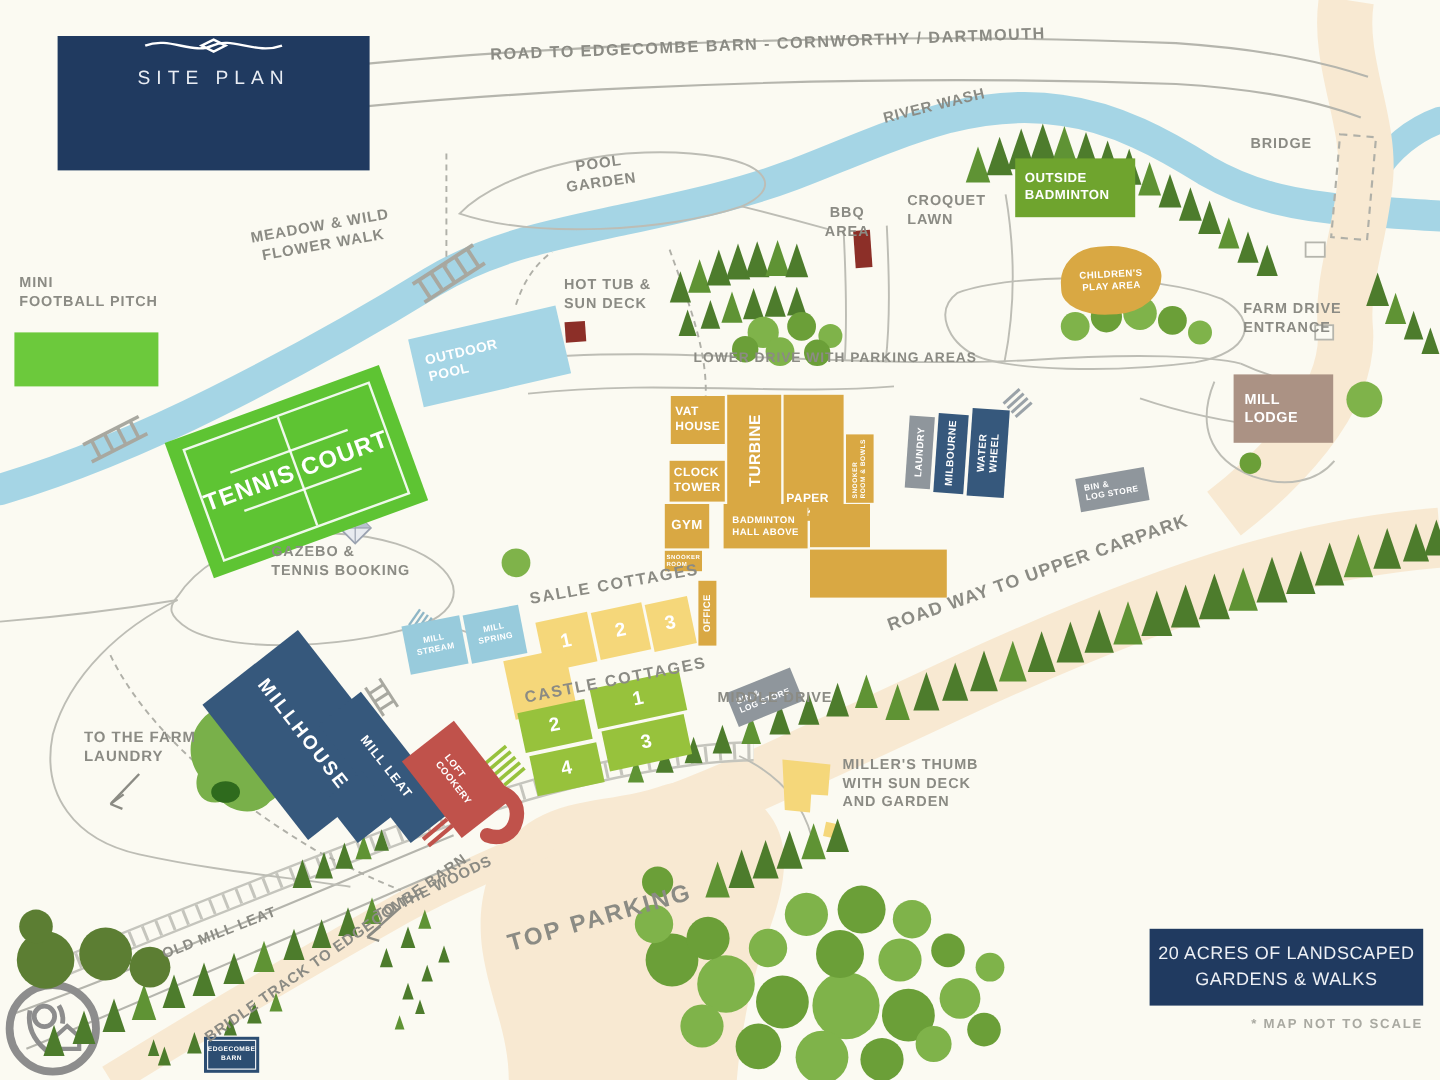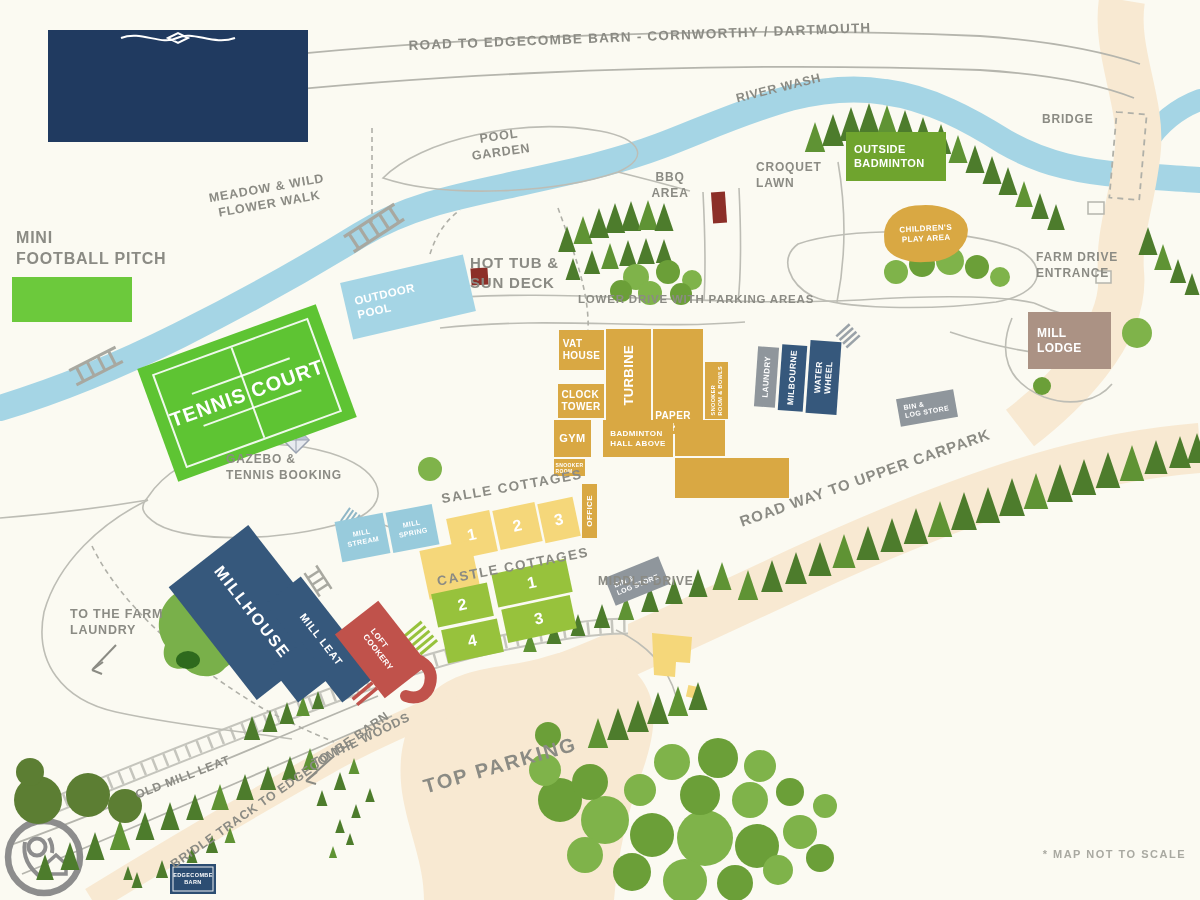--- a/index.html
+++ b/index.html
@@ -327,39 +327,42 @@
       </g>
   </svg>
 
   <div class="lbl ctr" style="left:180px;top:28px;width:920px;font-size:13.5px;letter-spacing:1.2px;transform:rotate(-2.2deg);">ROAD TO EDGECOMBE BARN - CORNWORTHY / DARTMOUTH</div>
   <div class="lbl" style="left:735px;top:80px;font-size:12.5px;transform:rotate(-14deg);">RIVER WASH</div>
   <div class="lbl" style="left:1042px;top:112px;">BRIDGE</div>
   <div class="lbl ctr" style="left:455px;top:128px;width:90px;font-size:12.5px;transform:rotate(-8deg);">POOL
 GARDEN</div>
   <div class="lbl ctr" style="left:200px;top:180px;width:136px;font-size:12.5px;transform:rotate(-10deg);">MEADOW &amp; WILD
 FLOWER WALK</div>
-  <div class="lbl" style="left:16px;top:228px;font-size:16px;">MINI
+  <div class="lbl" style="left:16px;top:228px;font-size:12px;">MINI
 FOOTBALL PITCH</div>
-  <div class="lbl" style="left:470px;top:230px;font-size:15px;margin-top:23px;">HOT TUB &amp;
+  <div class="lbl" style="left:470px;top:230px;font-size:12px;">HOT TUB &amp;
 SUN DECK</div>
-  <div class="lbl ctr" style="left:640px;top:170px;width:60px;">BBQ
+  <div class="lbl ctr" style="left:676px;top:170px;width:60px;">BBQ
 AREA</div>
   <div class="lbl" style="left:756px;top:160px;">CROQUET
 LAWN</div>
   <div class="lbl" style="left:1036px;top:250px;">FARM DRIVE
 ENTRANCE</div>
   <div class="lbl" style="left:578px;top:292px;font-size:11.5px;">LOWER DRIVE WITH PARKING AREAS</div>
   <div class="lbl ctr" style="left:720px;top:468px;width:290px;font-size:15px;letter-spacing:1px;transform:rotate(-19.5deg);">ROAD WAY TO UPPER CARPARK</div>
   <div class="lbl" style="left:226px;top:452px;">GAZEBO &amp;
 TENNIS BOOKING</div>
   <div class="lbl" style="left:70px;top:606px;font-size:12.5px;">TO THE FARM
 LAUNDRY</div>
   <div class="lbl" style="left:598px;top:574px;">MIDDLE DRIVE</div>
   <div class="lbl ctr" style="left:432px;top:478px;width:160px;font-size:13.5px;letter-spacing:1.5px;transform:rotate(-10deg);">SALLE COTTAGES</div>
   <div class="lbl ctr" style="left:428px;top:558px;width:170px;font-size:13.5px;letter-spacing:1.5px;transform:rotate(-11deg);">CASTLE COTTAGES</div>
+  <div class="lbl" style="left:702px;top:630px;">MILLER'S THUMB
+WITH SUN DECK
+AND GARDEN</div>
   <div class="lbl ctr" style="left:296px;top:732px;width:130px;font-size:12.5px;transform:rotate(-26deg);">TO THE WOODS</div>
   <div class="lbl ctr" style="left:118px;top:770px;width:130px;transform:rotate(-21deg);">OLD MILL LEAT</div>
   <div class="lbl ctr" style="left:115px;top:782px;width:330px;font-size:12.5px;transform:rotate(-35deg);">BRIDLE TRACK TO EDGECOMBE BARN</div>
   <div class="lbl ctr" style="left:400px;top:752px;width:200px;font-size:20px;letter-spacing:2px;transform:rotate(-16deg);">TOP PARKING</div>
 
   <div class="bld left" style="left:846px;top:132px;width:100px;height:49px;background:#6fa42e;font-size:11px;padding-left:8px;">
     <span>OUTSIDE
 BADMINTON</span></div>
   <div class="bld" style="left:884px;top:205px;width:84px;height:57px;background:#d9a843;font-size:8px;border-radius:42% 58% 50% 50% / 55% 50% 58% 42%;transform:rotate(-3deg);text-align:center;">
     <span>CHILDREN'S
@@ -455,17 +458,22 @@
 LOFT</span></div>
 
   <div class="bld" style="left:170px;top:864px;width:46px;height:30px;background:#2c4d72;font-size:5.5px;text-align:center;box-shadow:inset 0 0 0 2.5px #2c4d72, inset 0 0 0 3.5px rgba(255,255,255,.9);">
     <span>EDGECOMBE
 BARN</span></div>
 
   <div class="card" id="logo-card">
     <svg width="130" height="16" viewBox="0 0 130 16">
       <path d="M8,8 C28,0 48,16 64,8 C80,0 100,16 122,8 M55,8 L65,3 L75,8 L65,13 Z" stroke="#ffffff" stroke-width="2" fill="none"></path>
     </svg>
+    <div id="logo-sub">SITE PLAN</div>
   </div>
 
+  <div class="card" id="footer-card">
+    <span>20 ACRES OF LANDSCAPED
+GARDENS &amp; WALKS</span>
+  </div>
   <div id="scale-note">* MAP NOT TO SCALE</div>
 
 </div>
 
 </body></html>

